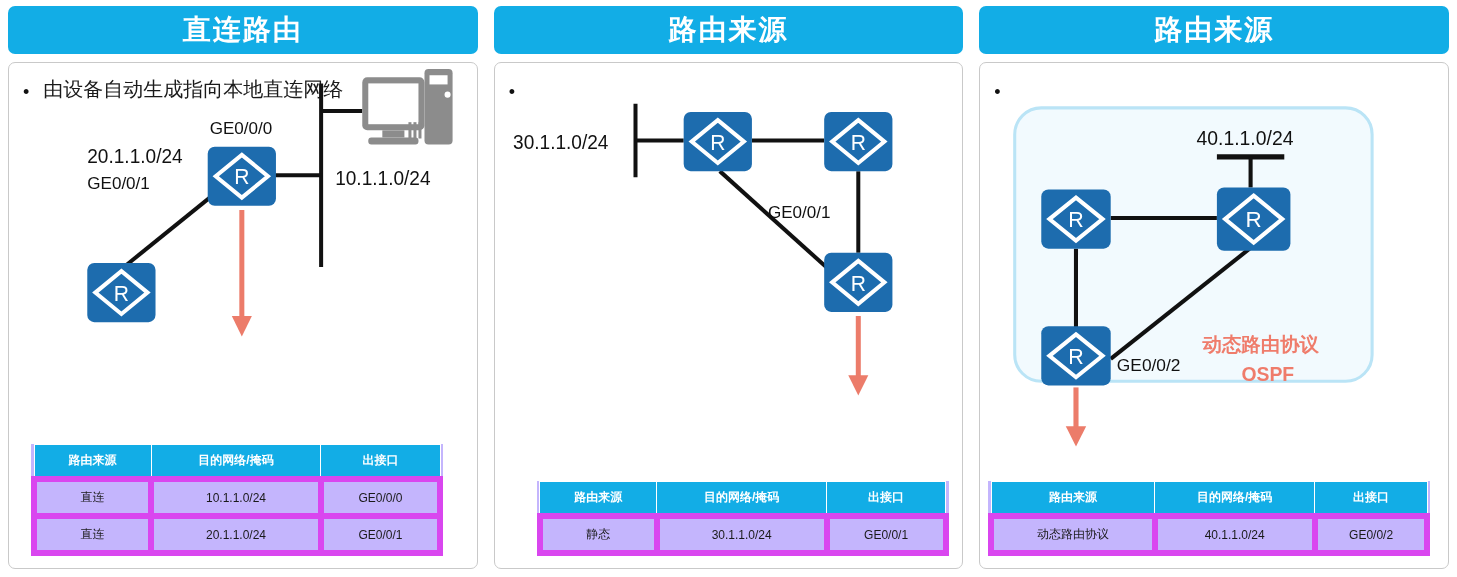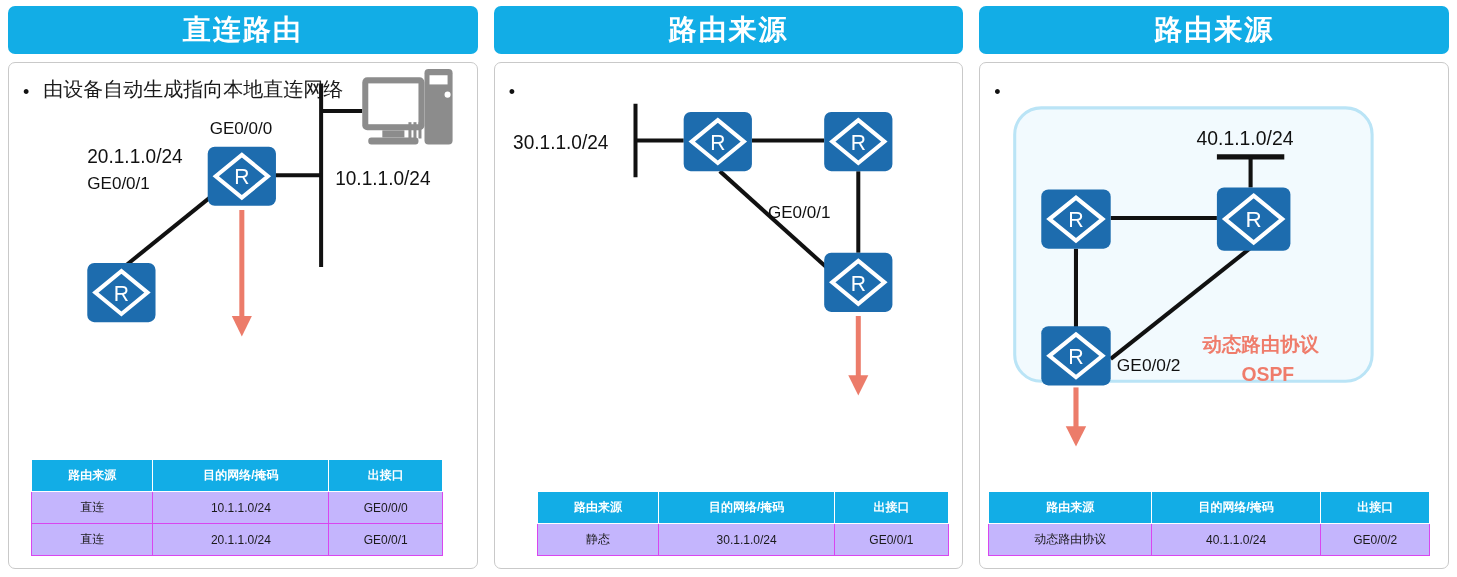--- a/index.html
+++ b/index.html
@@ -40,21 +40,21 @@
   .diagram svg{display:block;width:100%;height:100%;}
   .rtable{
     position:absolute;border-collapse:collapse;
     font-size:12px;background:#c4b5fd;
   }
   .rtable th{
     background:#12ADE6;color:#fff;font-weight:bold;
     border:1px solid #ffffff;padding:7px 6px;text-align:center;white-space:nowrap;
   }
   .rtable td{
-    border:1px solid #d946ef;color:#1a1a1a;padding:7px 6px;text-align:center;white-space:nowrap;
+    border:6px solid #d946ef;color:#1a1a1a;padding:7px 6px;text-align:center;white-space:nowrap;
   }
   
   #table-direct{left:22px;bottom:12px;width:412px;}
   #table-static{left:42px;bottom:12px;width:412px;}
   #table-dynamic{left:8px;bottom:12px;width:442px;}
   .lbl{font-size:19px;fill:#111;}
   .lbl-s{font-size:17px;fill:#111;}
   .lbl-coral{font-size:19px;font-weight:bold;fill:#EF7C6B;}
 </style>
 </head>

